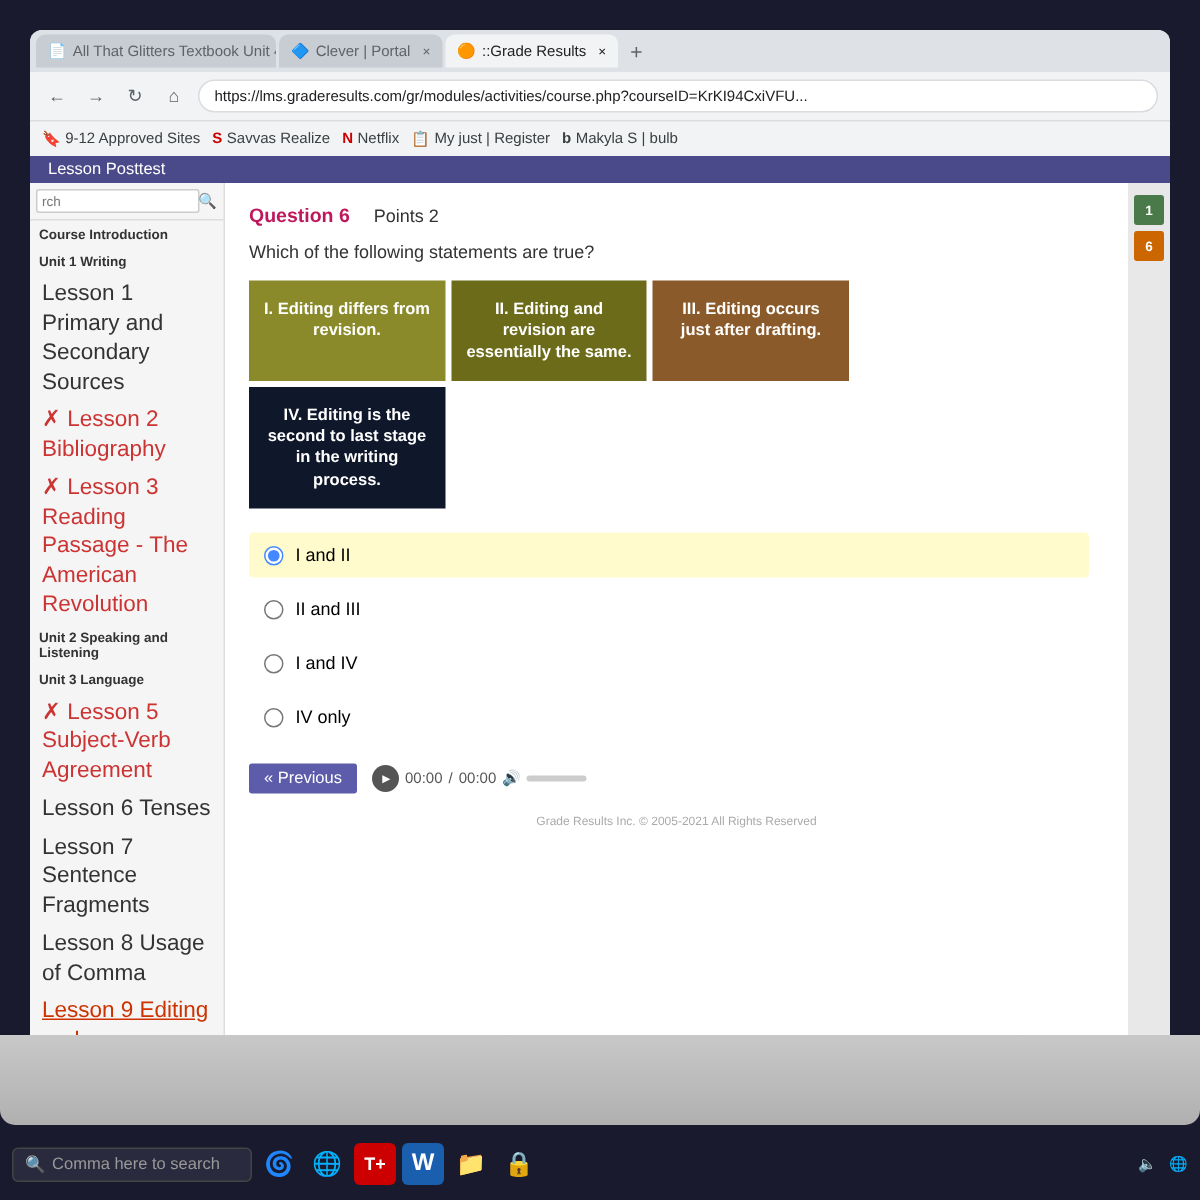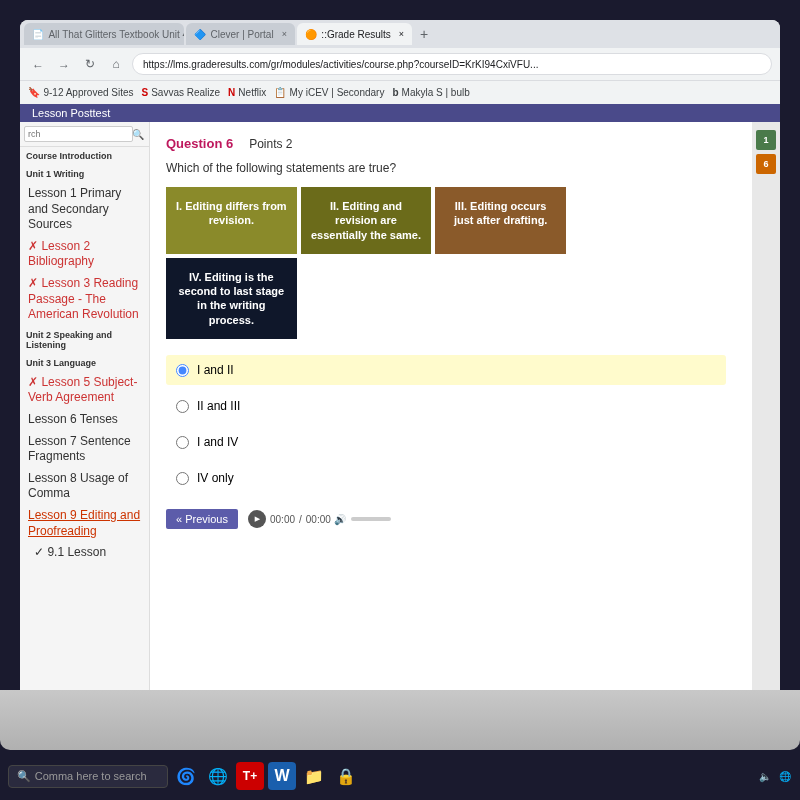--- a/index.html
+++ b/index.html
@@ -196,21 +196,21 @@
 
     .sidebar-section {
       padding: 4px 6px;
       font-weight: bold;
       font-size: 9px;
       color: #333;
     }
 
     .sidebar-item {
       padding: 3px 8px;
-      font-size: 12px;
+      font-size: 15px;
       color: #333;
       cursor: pointer;
       line-height: 1.3;
     }
 
     .sidebar-item.active {
       color: #cc3300;
       text-decoration: underline;
     }
 
@@ -510,21 +510,21 @@
       <div class="bookmark-item">
         <span style="font-weight:bold;color:#c00;">S</span>
         <span>Savvas Realize</span>
       </div>
       <div class="bookmark-item">
         <span style="font-weight:bold;color:#c00;">N</span>
         <span>Netflix</span>
       </div>
       <div class="bookmark-item">
         <span>📋</span>
-        <span>My iCEV | Secondary</span>
+        <span>My just | Register</span>
       </div>
       <div class="bookmark-item">
         <span style="font-weight:bold;">b</span>
         <span>Makyla S | bulb</span>
       </div>
     </div>
   </div>
 
   <div class="full-layout">
 
@@ -630,20 +630,23 @@
             </button>
             <div class="audio-controls">
               <div class="play-btn"></div>
               <span>00:00</span>
               <span>/</span>
               <span>00:00</span>
               <span>🔊</span>
               <div style="width:40px;height:4px;background:#ccc;border-radius:2px;"></div>
             </div>
           </div>
+          <div style="margin-top:8px;text-align:center;">
+            <span style="font-size:8px;color:#aaa;">Grade Results Inc. © 2005-2021 All Rights Reserved</span>
+          </div>
         </div>
       </div>
 
       <div class="right-panel">
         <div class="right-panel-num">
           <span>1</span>
         </div>
         <div class="right-panel-num orange">
           <span>6</span>
         </div>

